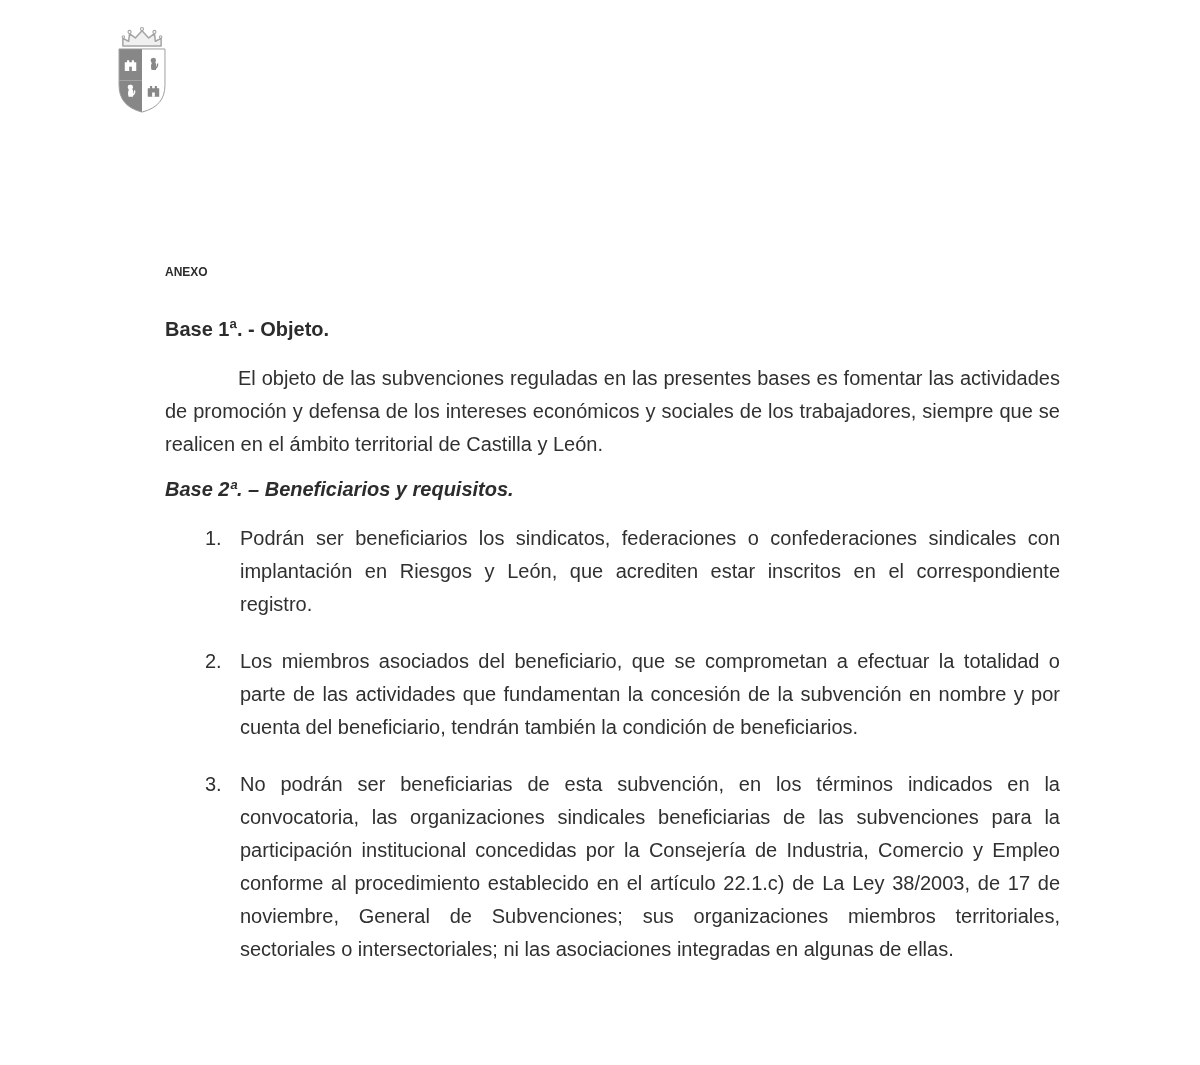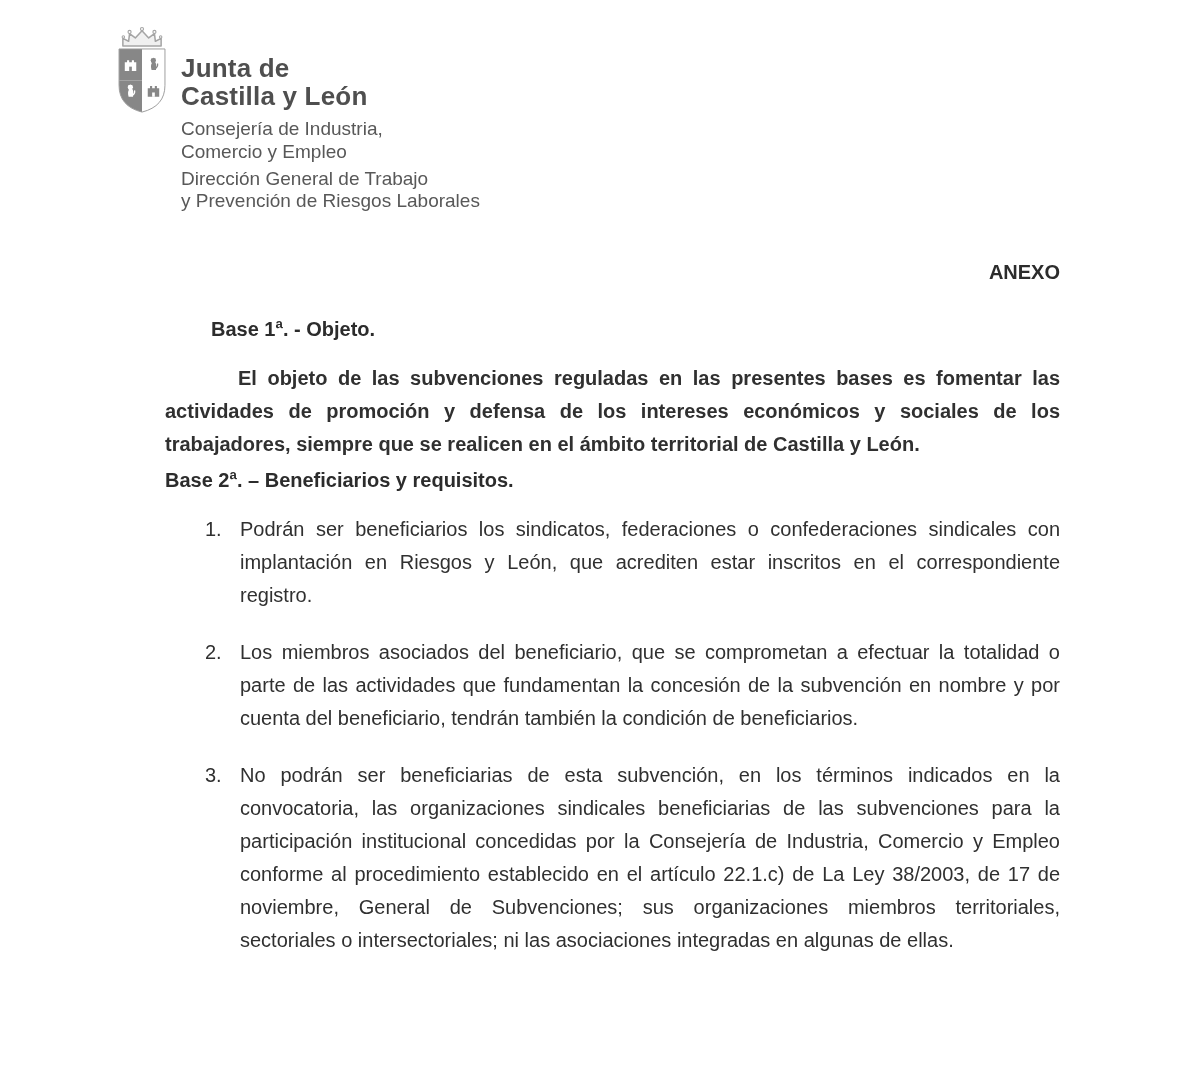--- a/index.html
+++ b/index.html
@@ -54,50 +54,49 @@
 
   
   .doc-body {
     position: absolute;
     left: 165px;
     top: 0;
     width: 895px;
   }
   .doc-title {
     padding-top: 256px;
-    text-align: right;
-    font-size: 20px;
+    text-align: left;
+    font-size: 12px;
     font-weight: 700;
     line-height: 33px;
     color: #2c2c2c;
   }
   .doc-heading {
     margin-top: 25px;
     font-size: 19px;
     font-weight: 700;
     line-height: 32px;
     text-align: justify;
     letter-spacing: -0.1px;
     color: #2c2c2c;
   }
   .section-heading {
     font-size: 20px;
     font-weight: 700;
     line-height: 33px;
     color: #2c2c2c;
   }
-  .sh1 { margin-top: 24px; margin-left: 46px; }
-  .sh2 { margin-top: 3px; }
+  .sh1 { margin-top: 24px; }
+  .sh2 { margin-top: 12px; font-style: italic; }
   .para {
     margin-top: 16px;
     font-size: 20px;
     line-height: 33px;
     text-align: justify;
     text-indent: 73px;
-    font-weight: bold;
   }
   .req-list {
     list-style: none;
     margin: 16px 0 0 40px;
   }
   .req-item {
     display: flex;
     margin-bottom: 24px;
     font-size: 20px;
     line-height: 33px;
@@ -156,34 +155,20 @@
 
         <g transform="translate(32,60)">
           <path d="M0,14 V5 h2.4 v-2.2 h2.2 V5 h2.8 v-2.2 h2.2 V5 H12 v9 Z" fill="#878787"></path>
           <rect x="4.6" y="9.5" width="2.8" height="4.5" fill="#ffffff"></rect>
         </g>
       </g>
       <path d="M2,24 H50 V62 Q50,84 26,90 Q2,84 2,62 Z" fill="none" stroke="#9a9a9a" stroke-width="1"></path>
     </svg>
   </div>
 
-  <div class="letterhead-text">
-    <div class="org-name">
-      <div>Junta de</div>
-      <div>Castilla y León</div>
-    </div>
-    <div class="dept-block">
-      <div>Consejería de Industria,</div>
-      <div>Comercio y Empleo</div>
-    </div>
-    <div class="dir-block">
-      <div>Dirección General de Trabajo</div>
-      <div>y Prevención de Riesgos Laborales</div>
-    </div>
-  </div>
 
   <main class="doc-body">
     <h1 class="doc-title">ANEXO</h1>
 
 
     <h3 class="section-heading sh1">Base 1ª. - Objeto.</h3>
 
     <p class="para">El objeto de las subvenciones reguladas en las presentes bases es fomentar las actividades de promoción y defensa de los intereses económicos y sociales de los trabajadores, siempre que se realicen en el ámbito territorial de Castilla y León.</p>
 
     <h3 class="section-heading sh2">Base 2ª. – Beneficiarios y requisitos.</h3>

